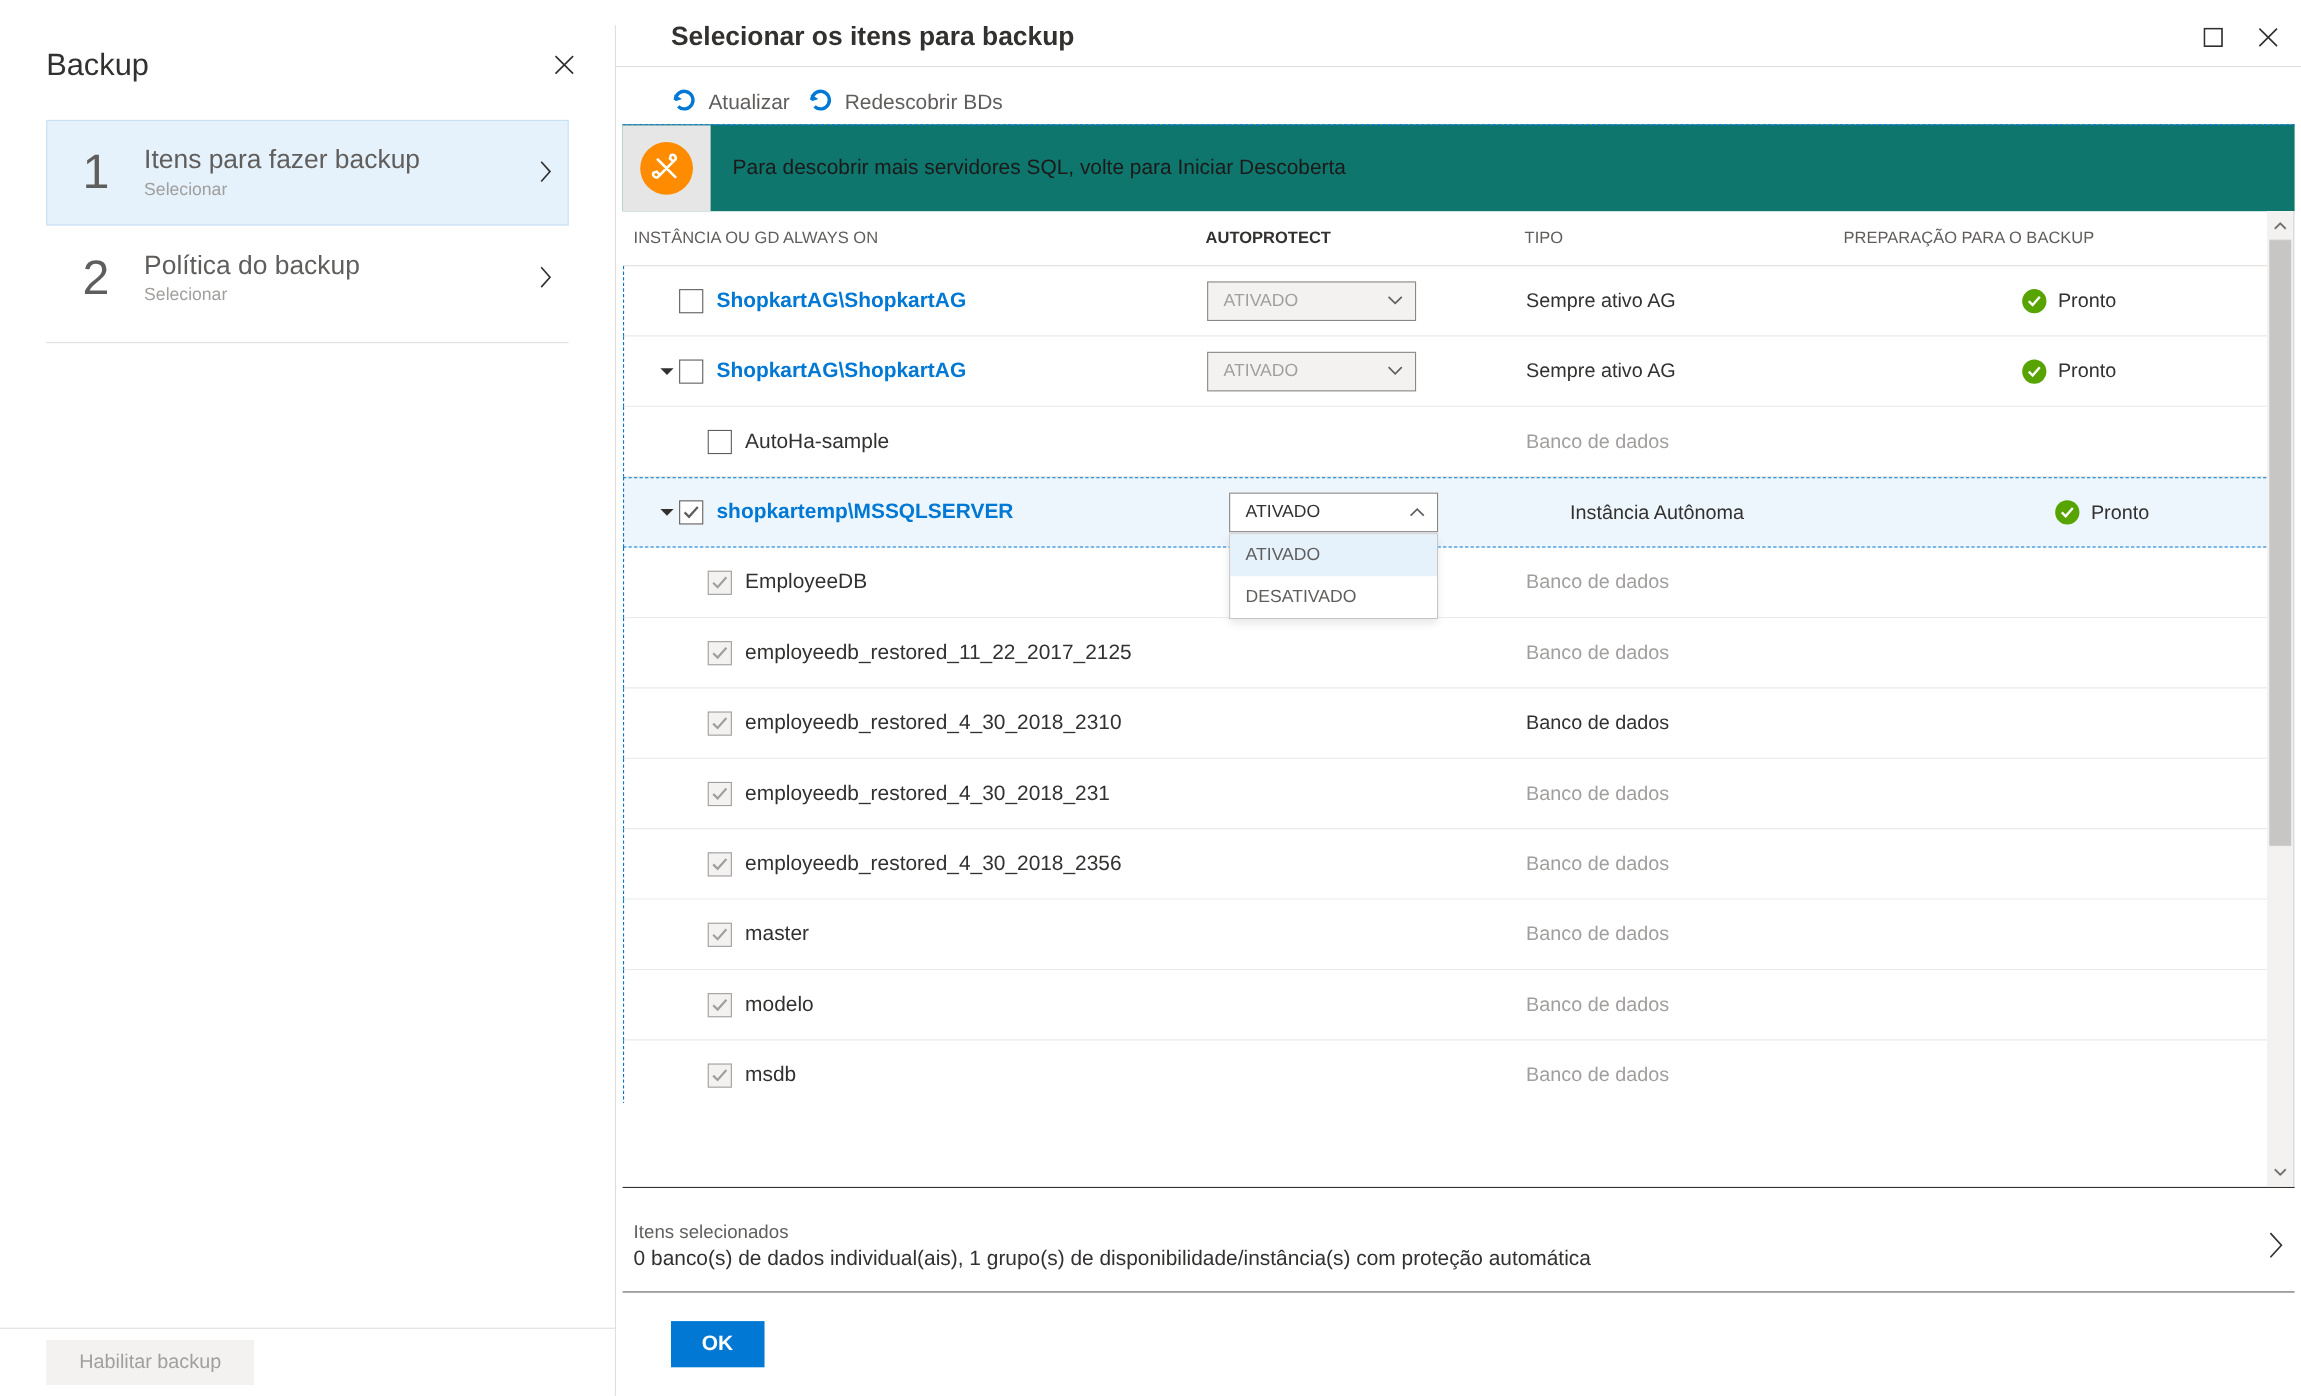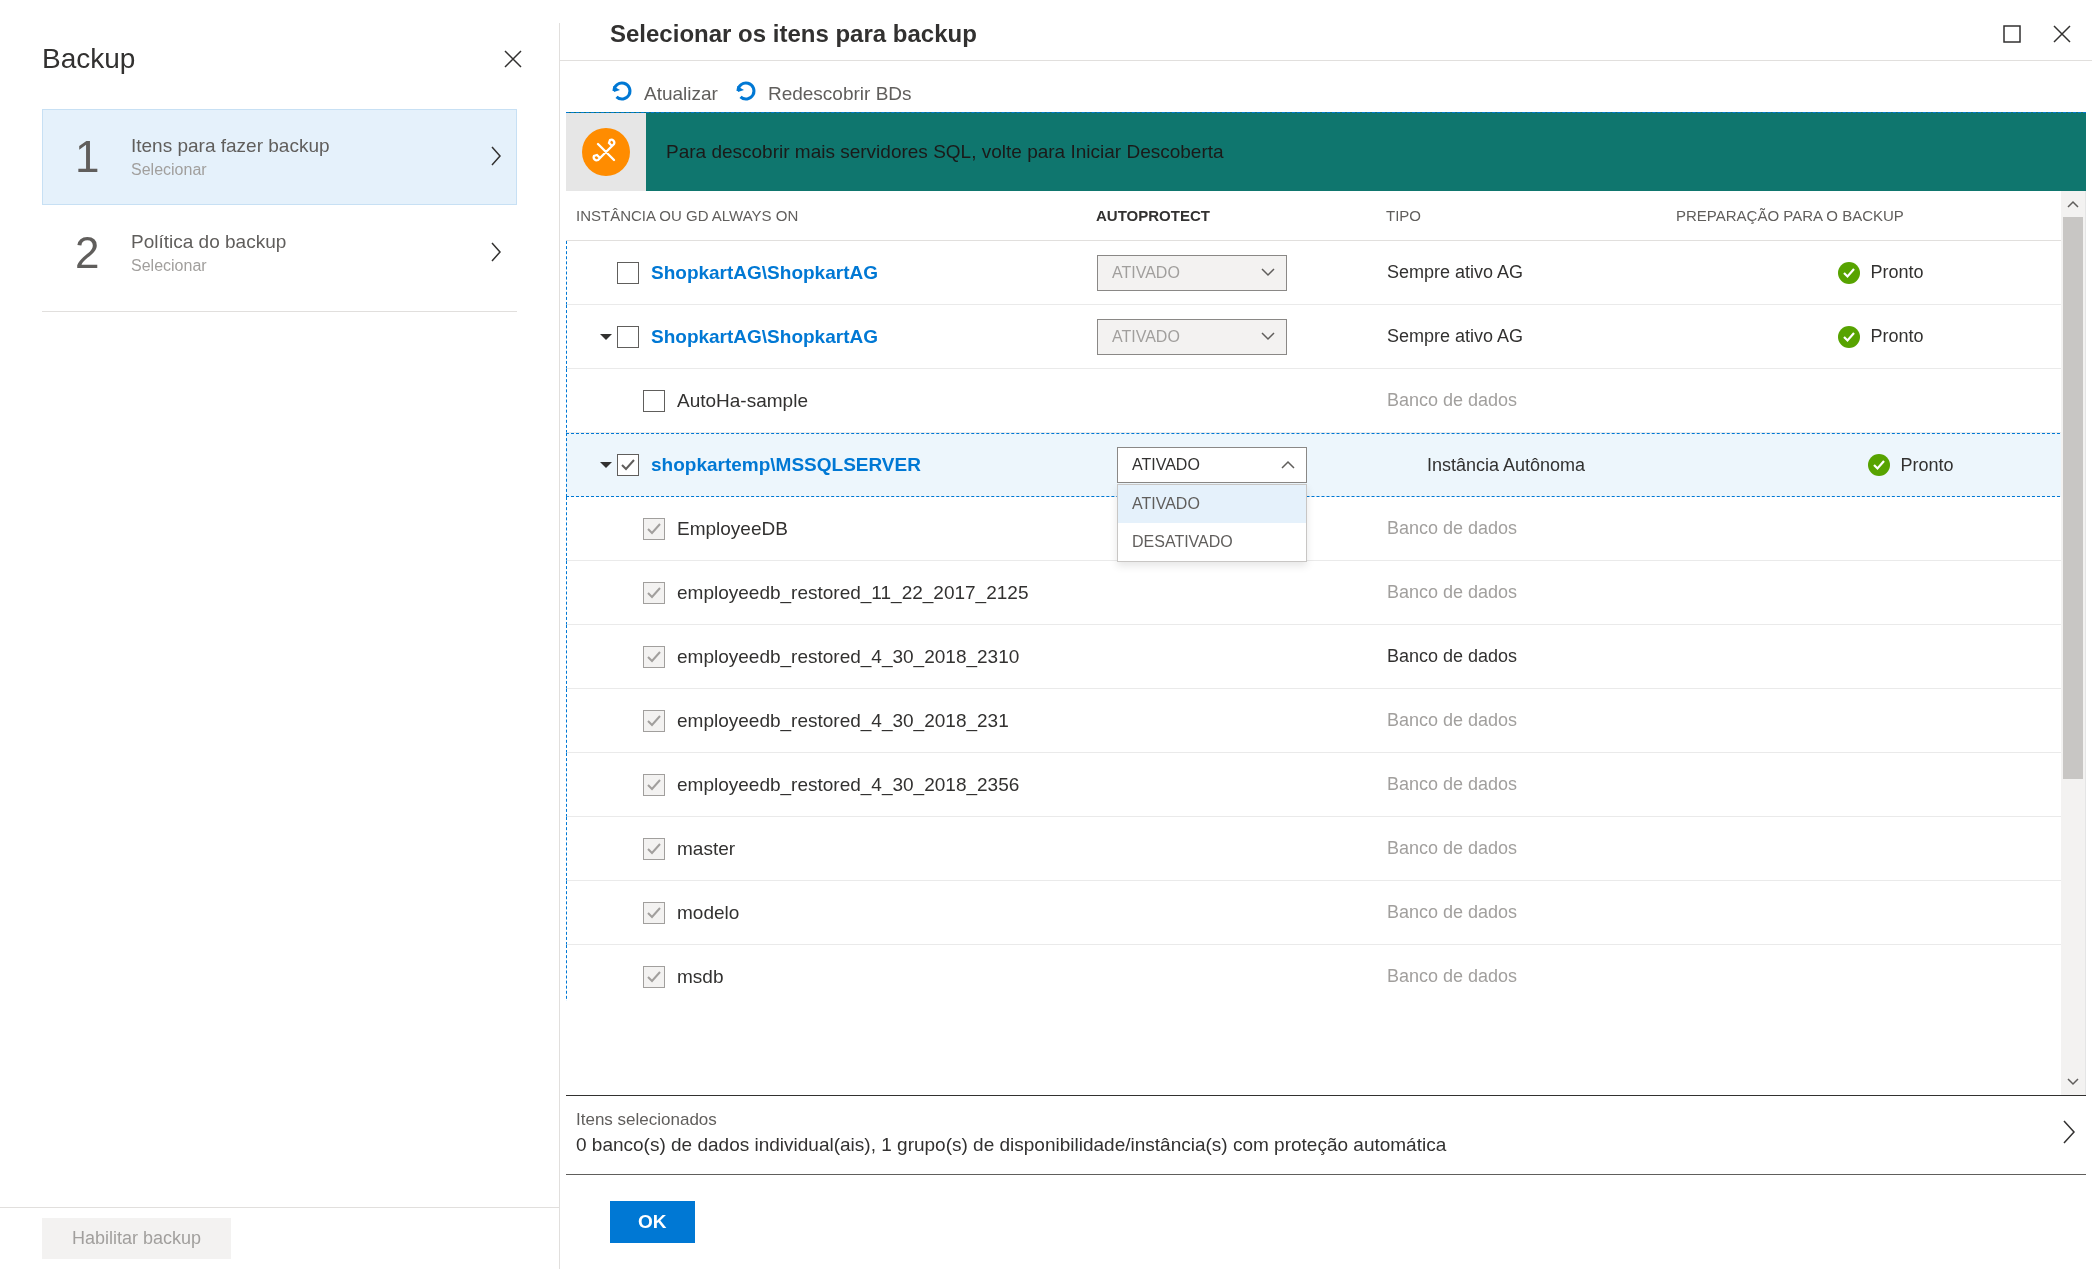--- a/index.html
+++ b/index.html
@@ -59,21 +59,21 @@
       font-size: 44px;
       font-weight: 200;
       color: #605e5c;
       width: 56px;
       flex-shrink: 0;
     }
     .step-texts {
       flex: 1;
     }
     .step-label {
-      font-size: 19px;
+      font-size: 24px;
       color: #605e5c;
       margin-bottom: 4px;
     }
     .step-sub {
       font-size: 16px;
       color: #a19f9d;
     }
     .step-chevron svg { stroke: #605e5c; }
     .steps-divider {
       border-top: 1px solid #e1dfdd;
@@ -309,21 +309,21 @@
     .scroll-thumb {
       position: absolute;
       top: 0; left: 2px;
       width: 20px;
       height: 66%;
       background: #c8c6c4;
     }
     .selected-bar {
       border-top: 1px solid #323130;
       margin: 0 6px;
-      padding: 14px 10px 18px 10px;
+      padding: 30px 10px 18px 10px;
       display: flex;
       align-items: center;
       justify-content: space-between;
       border-bottom: 1px solid #605e5c;
     }
     .selected-texts { }
     .selected-label { font-size: 17px; color: #605e5c; margin-bottom: 4px; }
     .selected-value { font-size: 19px; color: #323130; }
     .right-footer {
       padding: 26px 50px;

